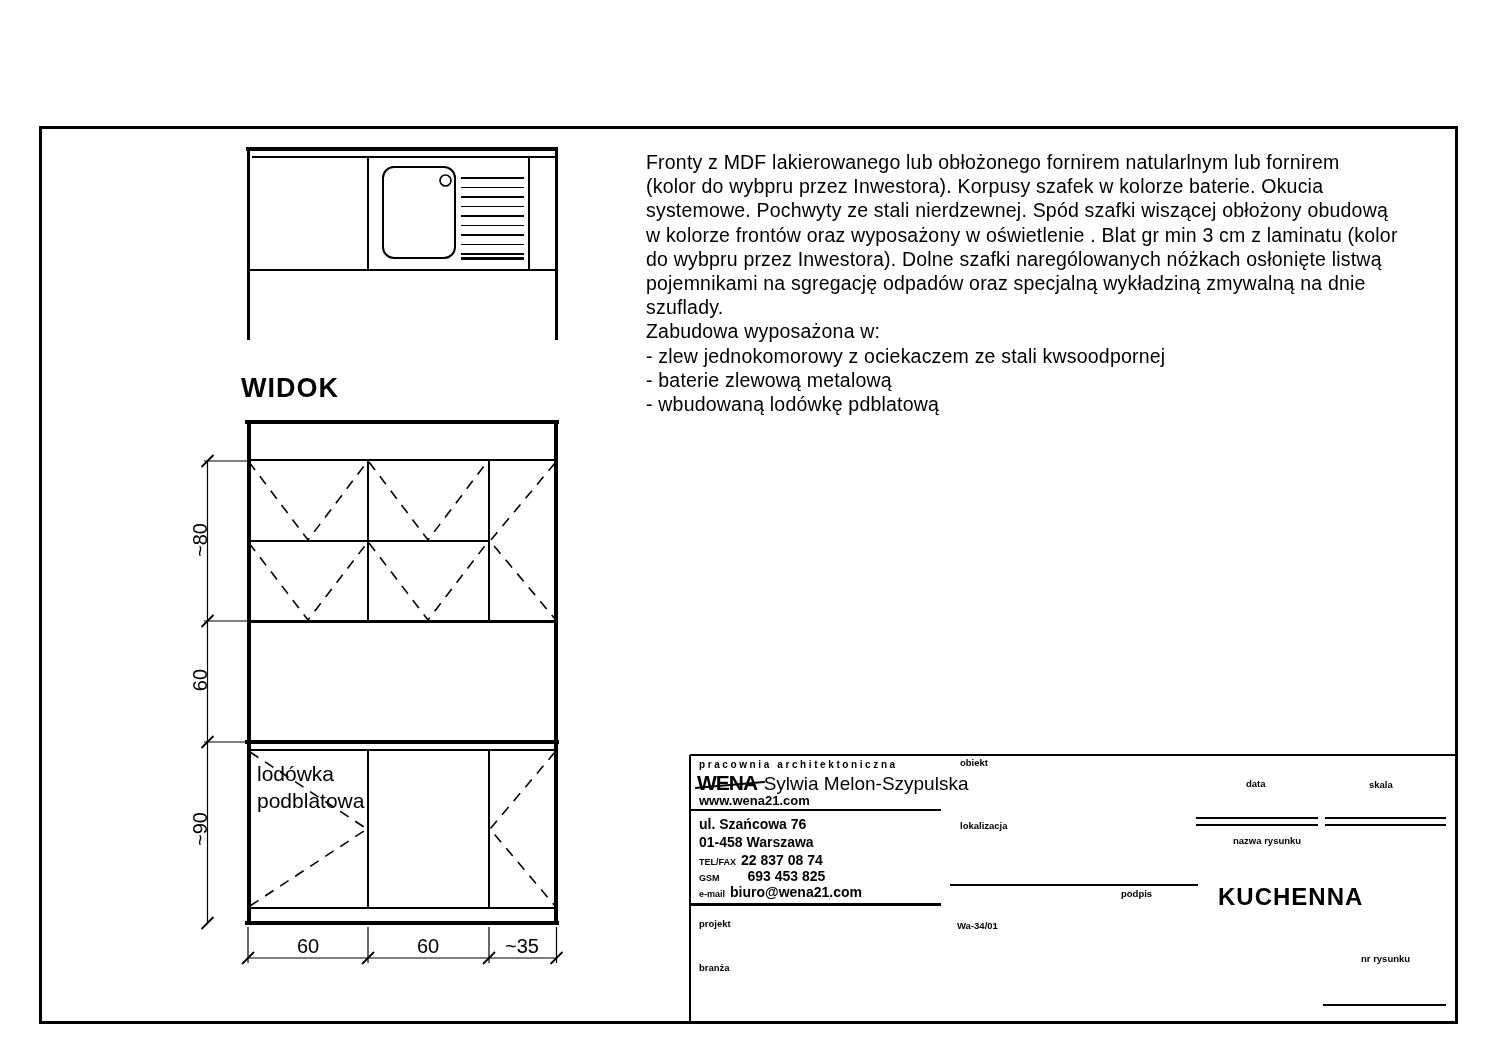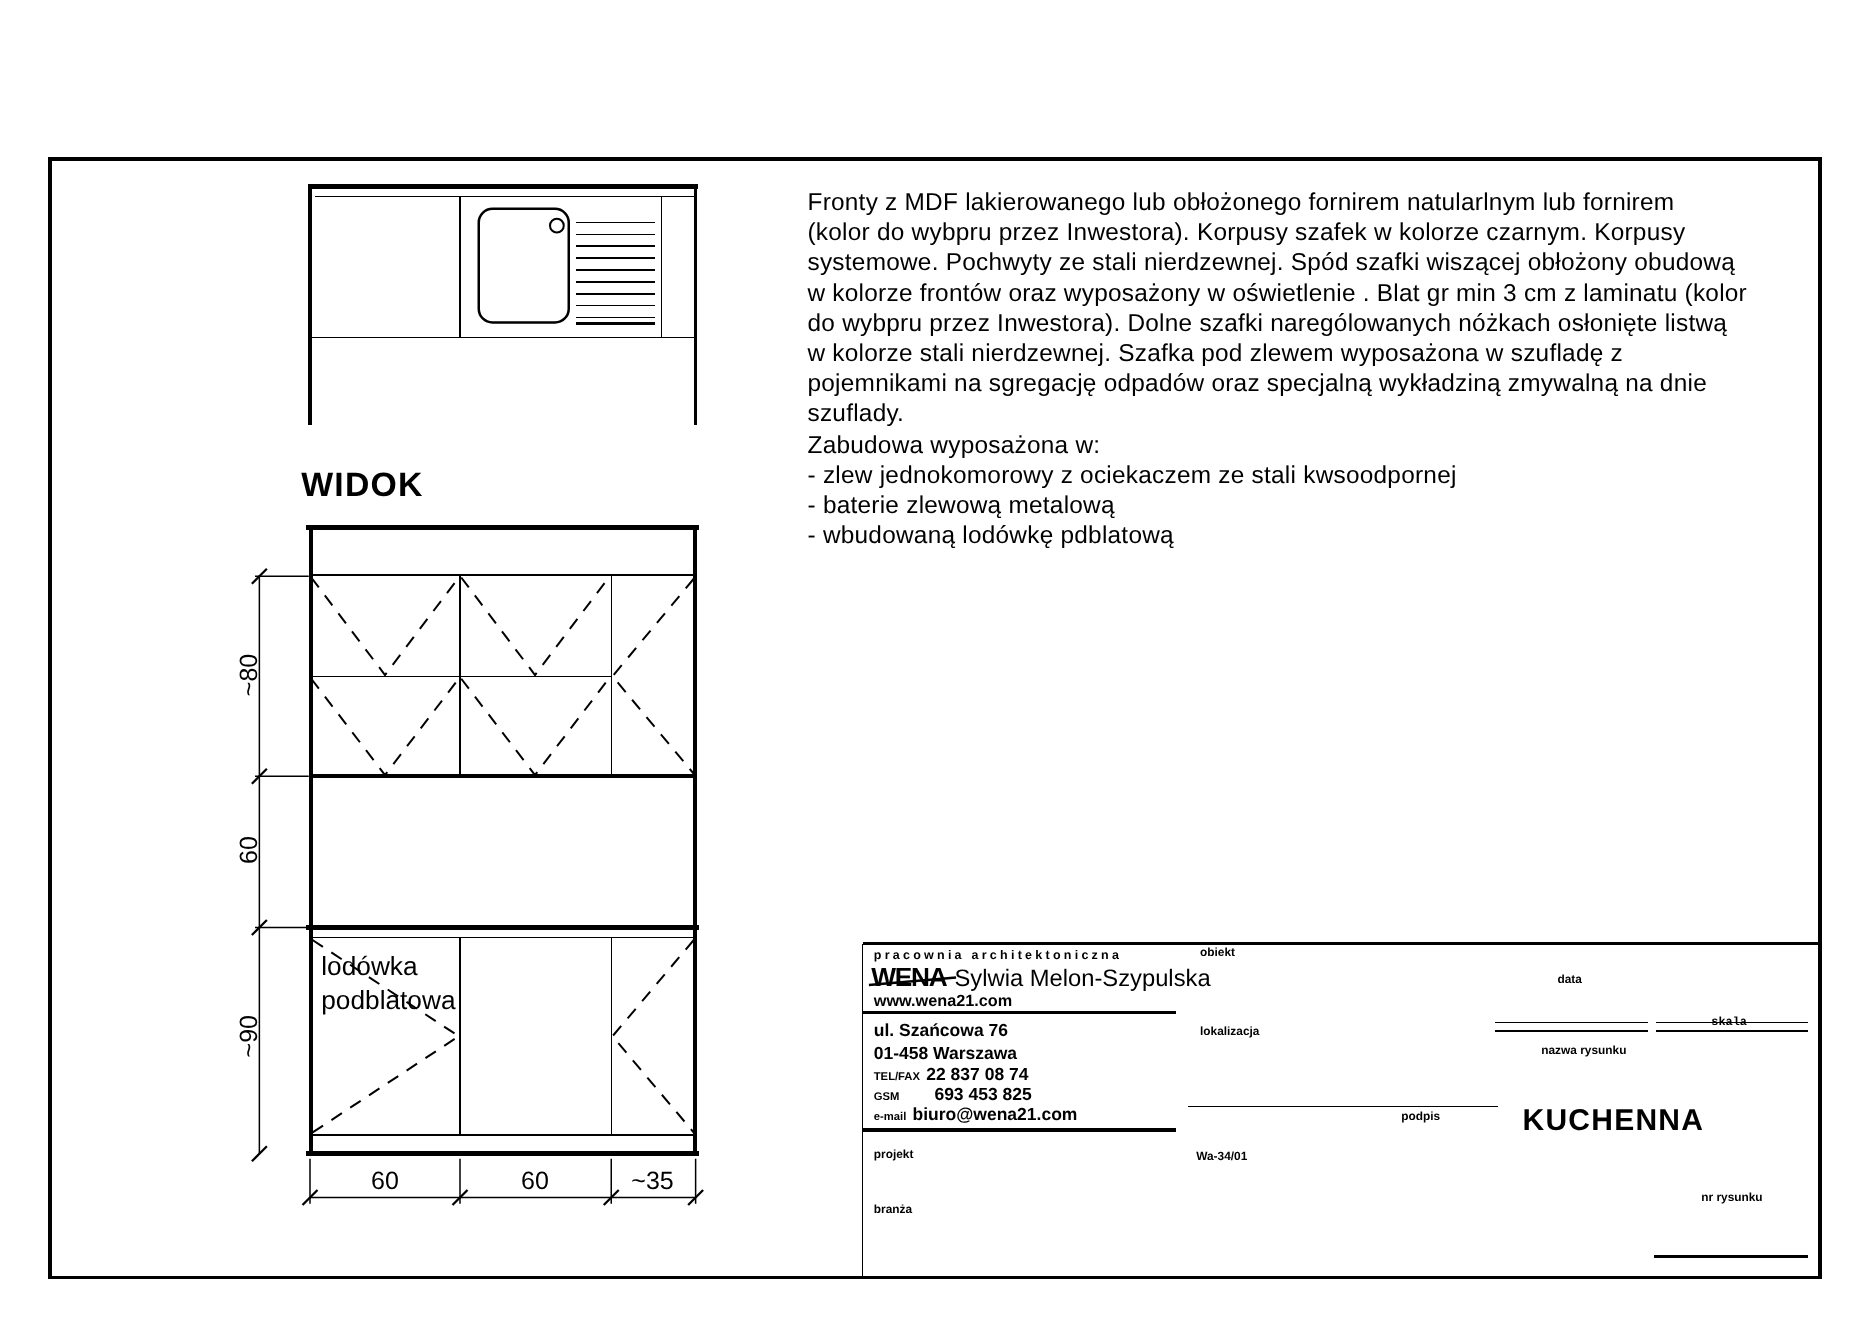--- a/index.html
+++ b/index.html
@@ -126,25 +126,24 @@
       <line x1="1325" y1="818" x2="1446" y2="818" stroke-width="1.5"></line>
       <line x1="1325" y1="825" x2="1446" y2="825" stroke-width="1.5"></line>
       <line x1="950" y1="885" x2="1198" y2="885" stroke-width="1.2"></line>
       <line x1="1323" y1="1005" x2="1446" y2="1005" stroke-width="2"></line>
     </g>
   </g>
 </svg>
 
 <div class="abs notes">
   <div>Fronty z MDF lakierowanego lub obłożonego fornirem natularlnym lub fornirem</div>
-  <div>(kolor do wybpru przez Inwestora). Korpusy szafek w kolorze czarnym. Korpusy</div>
+  <div>(kolor do wybpru przez Inwestora). Korpusy szafek w kolorze baterie. Okucia</div>
   <div>systemowe. Pochwyty ze stali nierdzewnej. Spód szafki wiszącej obłożony obudową</div>
   <div>w kolorze frontów oraz wyposażony w oświetlenie . Blat gr min 3 cm z laminatu (kolor</div>
   <div>do wybpru przez Inwestora). Dolne szafki narególowanych nóżkach osłonięte listwą</div>
-  <div>w kolorze stali nierdzewnej. Szafka pod zlewem wyposażona w szufladę z</div>
   <div>pojemnikami na sgregację odpadów oraz specjalną wykładziną zmywalną na dnie</div>
   <div>szuflady.</div>
   <div>Zabudowa wyposażona w:</div>
   <div>- zlew jednokomorowy z ociekaczem ze stali kwsoodpornej</div>
   <div>- baterie zlewową metalową</div>
   <div>- wbudowaną lodówkę pdblatową</div>
 </div>
 
 <div class="abs widok">WIDOK</div>
 
@@ -177,21 +176,21 @@
 </div>
 <div class="abs" style="left:699px;top:867px;white-space:nowrap;">
   <span class="tb-contact-label" style="margin-right:28px;">GSM</span><span class="tb-contact-value">693 453 825</span>
 </div>
 <div class="abs" style="left:699px;top:883px;white-space:nowrap;">
   <span class="tb-contact-label">e-mail</span><span class="tb-contact-value">biuro@wena21.com</span>
 </div>
 
 <div class="abs tb-small" style="left:960px;top:757px;">obiekt</div>
 <div class="abs tb-small" style="left:1246px;top:778px;text-align:center;">data</div>
-<div class="abs tb-small" style="left:1369px;top:812px;font-family:Liberation Mono, monospace;">skala</div>
+<div class="abs tb-small" style="left:1369px;top:779px;">skala</div>
 <div class="abs tb-small" style="left:960px;top:820px;">lokalizacja</div>
 <div class="abs tb-small" style="left:1233px;top:835px;">nazwa rysunku</div>
 <div class="abs tb-small" style="left:1121px;top:888px;">podpis</div>
 <div class="abs tb-small" style="left:699px;top:918px;">projekt</div>
 <div class="abs tb-small" style="left:699px;top:962px;">branża</div>
 <div class="abs tb-small" style="left:1361px;top:953px;">nr rysunku</div>
 
 <div class="abs kuchenna">KUCHENNA</div>
 <div class="abs wa-num">Wa-34/01</div>
 

